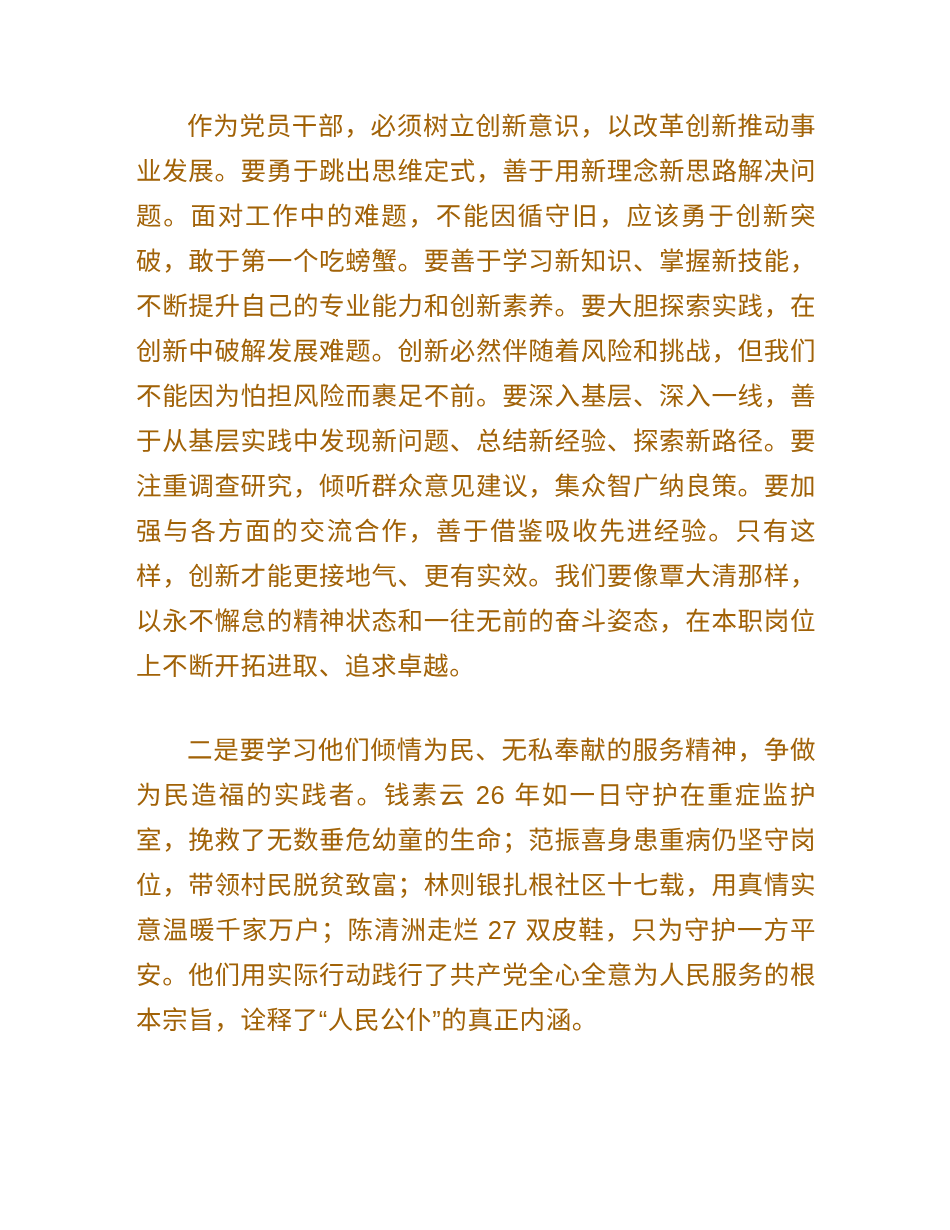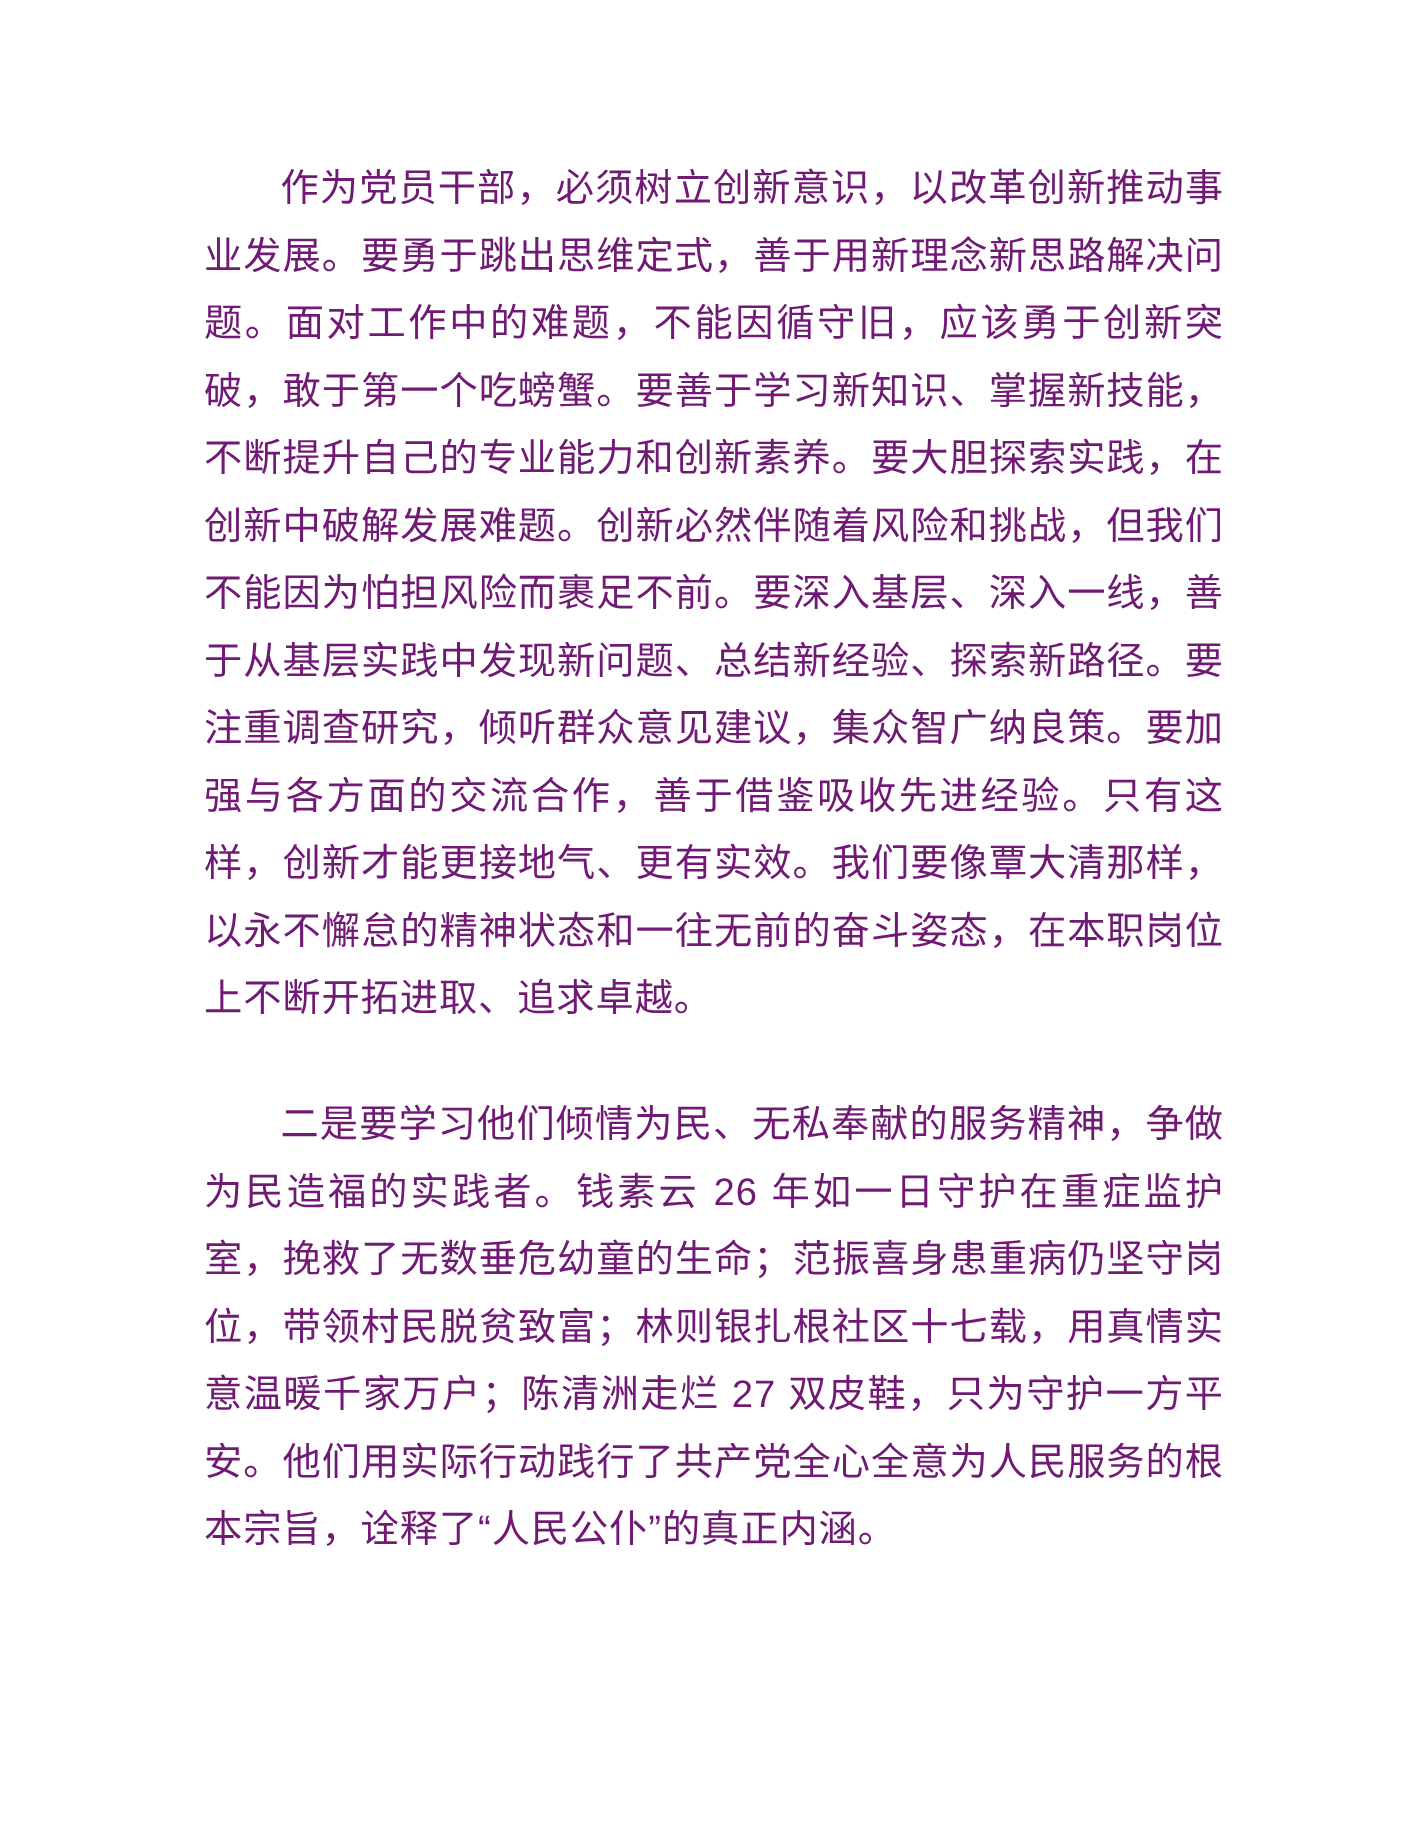--- a/index.html
+++ b/index.html
@@ -24,21 +24,21 @@
     left: 136px;
     top: 104px;
     width: 680px;
   }
 
   .para {
     margin: 0;
     font-family: "Liberation Sans", "DejaVu Sans", sans-serif;
     font-size: 25.5px;
     line-height: 45px;
-    color: #701a75;
+    color: #a16207;
     text-align: justify;
     text-justify: inter-ideograph;
     text-indent: 2em;
     letter-spacing: 0.6px;
     font-weight: 400;
     word-break: break-all;
   }
 
   .para + .para {
     margin-top: 39px;

